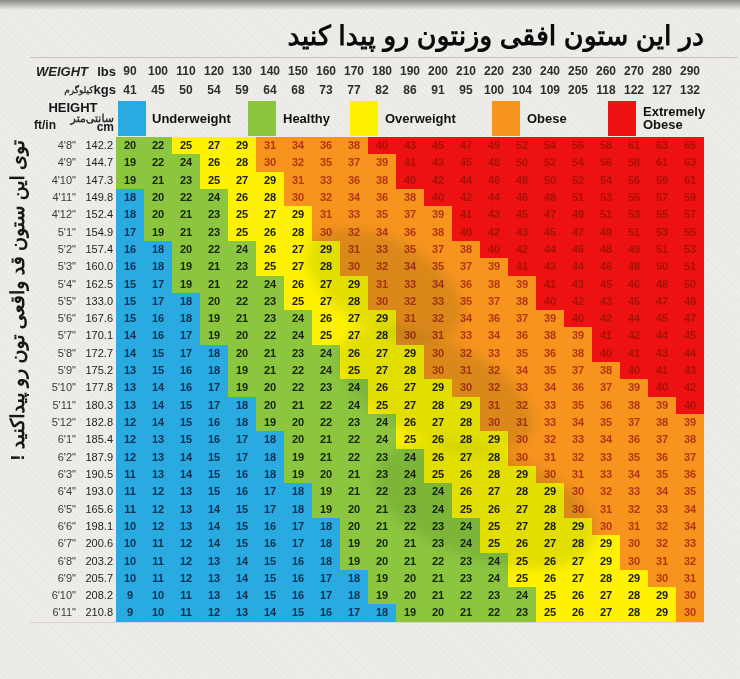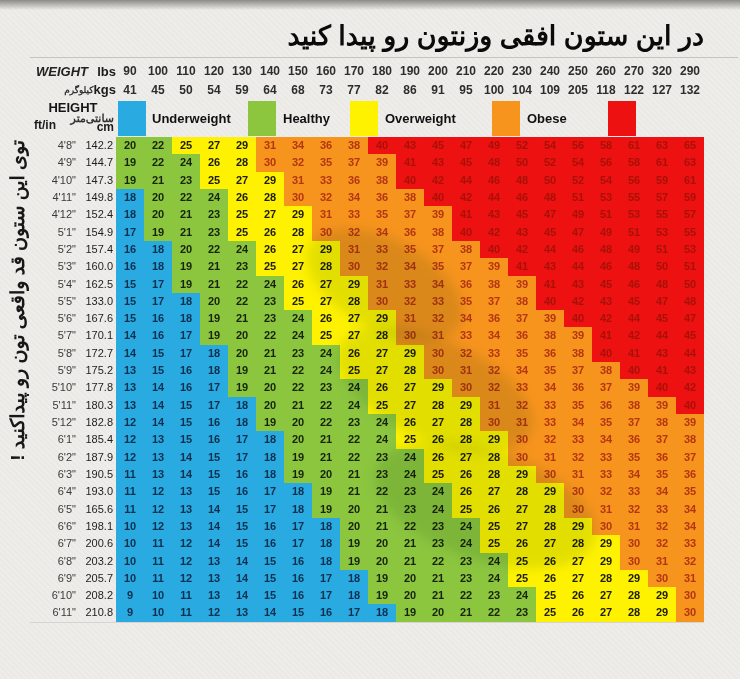--- a/index.html
+++ b/index.html
@@ -83,21 +83,21 @@
           <div class="hcell">180</div>
           <div class="hcell">190</div>
           <div class="hcell">200</div>
           <div class="hcell">210</div>
           <div class="hcell">220</div>
           <div class="hcell">230</div>
           <div class="hcell">240</div>
           <div class="hcell">250</div>
           <div class="hcell">260</div>
           <div class="hcell">270</div>
-          <div class="hcell">320</div>
+          <div class="hcell">280</div>
           <div class="hcell">290</div>
         </div>
     </div>
 
     <div class="hrow hrow2">
       <div class="ylabels" style="justify-content:flex-end">
         <span class="fa-small">کیلوگرم</span>
         <span class="unit">kgs</span>
       </div>
       <div style="display:flex" id="kgs-cells">
@@ -139,20 +139,21 @@
       <div class="legend">
         <div class="swatch" style="left: 2px; background: rgb(41, 171, 226);"></div>
         <div class="leg-label" style="left:36px">Underweight</div>
         <div class="swatch" style="left: 132px; background: rgb(140, 198, 63);"></div>
         <div class="leg-label" style="left:167px">Healthy</div>
         <div class="swatch" style="left: 234px; background: rgb(255, 242, 0);"></div>
         <div class="leg-label" style="left:269px">Overweight</div>
         <div class="swatch" style="left: 376px; background: rgb(247, 148, 29);"></div>
         <div class="leg-label" style="left:411px">Obese</div>
         <div class="swatch" style="left: 492px; background: rgb(238, 17, 17);"></div>
+        <div class="leg-label two-line" style="left:527px">Extremely Obese</div>
       </div>
     </div>
 
     <div class="tbody" id="table-body">
         <div class="trow">
           <div class="ftin">4'8"</div>
           <div class="cmv">142.2</div>
           <div class="cell" style="background: rgb(140, 198, 63); color: rgb(23, 35, 11);">20</div>
           <div class="cell" style="background: rgb(140, 198, 63); color: rgb(23, 35, 11);">22</div>
           <div class="cell" style="background: rgb(255, 242, 0); color: rgb(28, 28, 16);">25</div>

